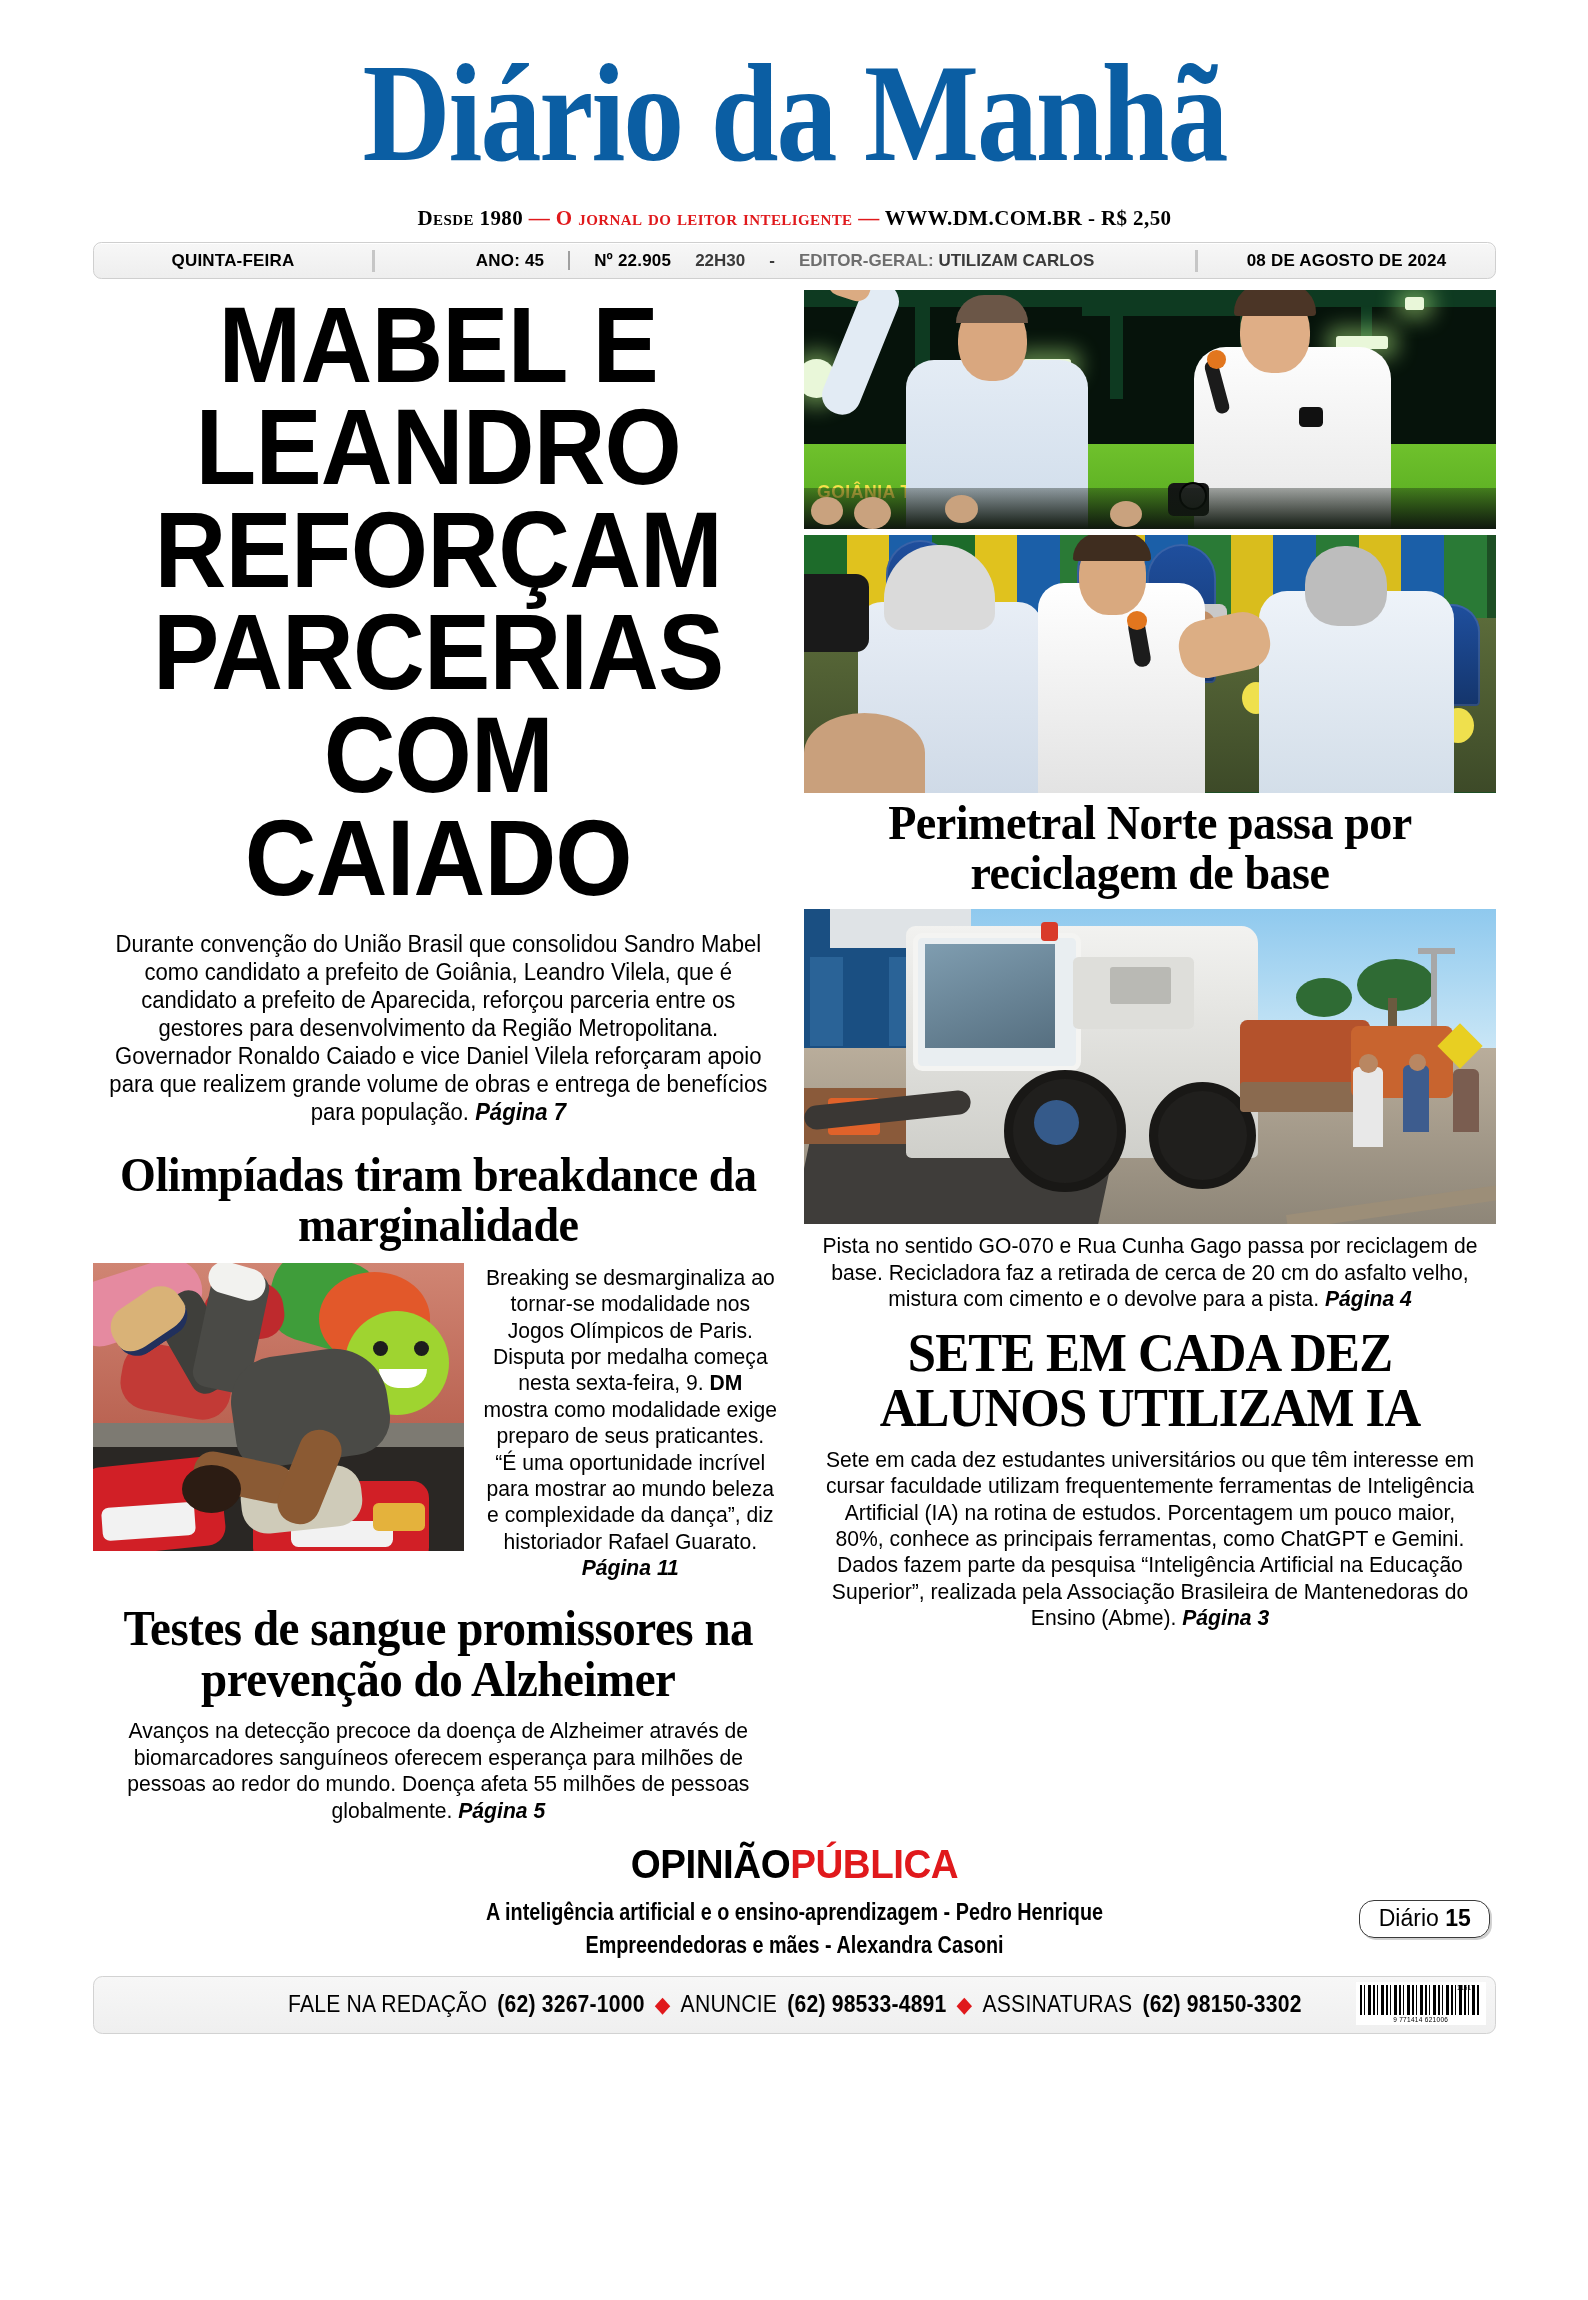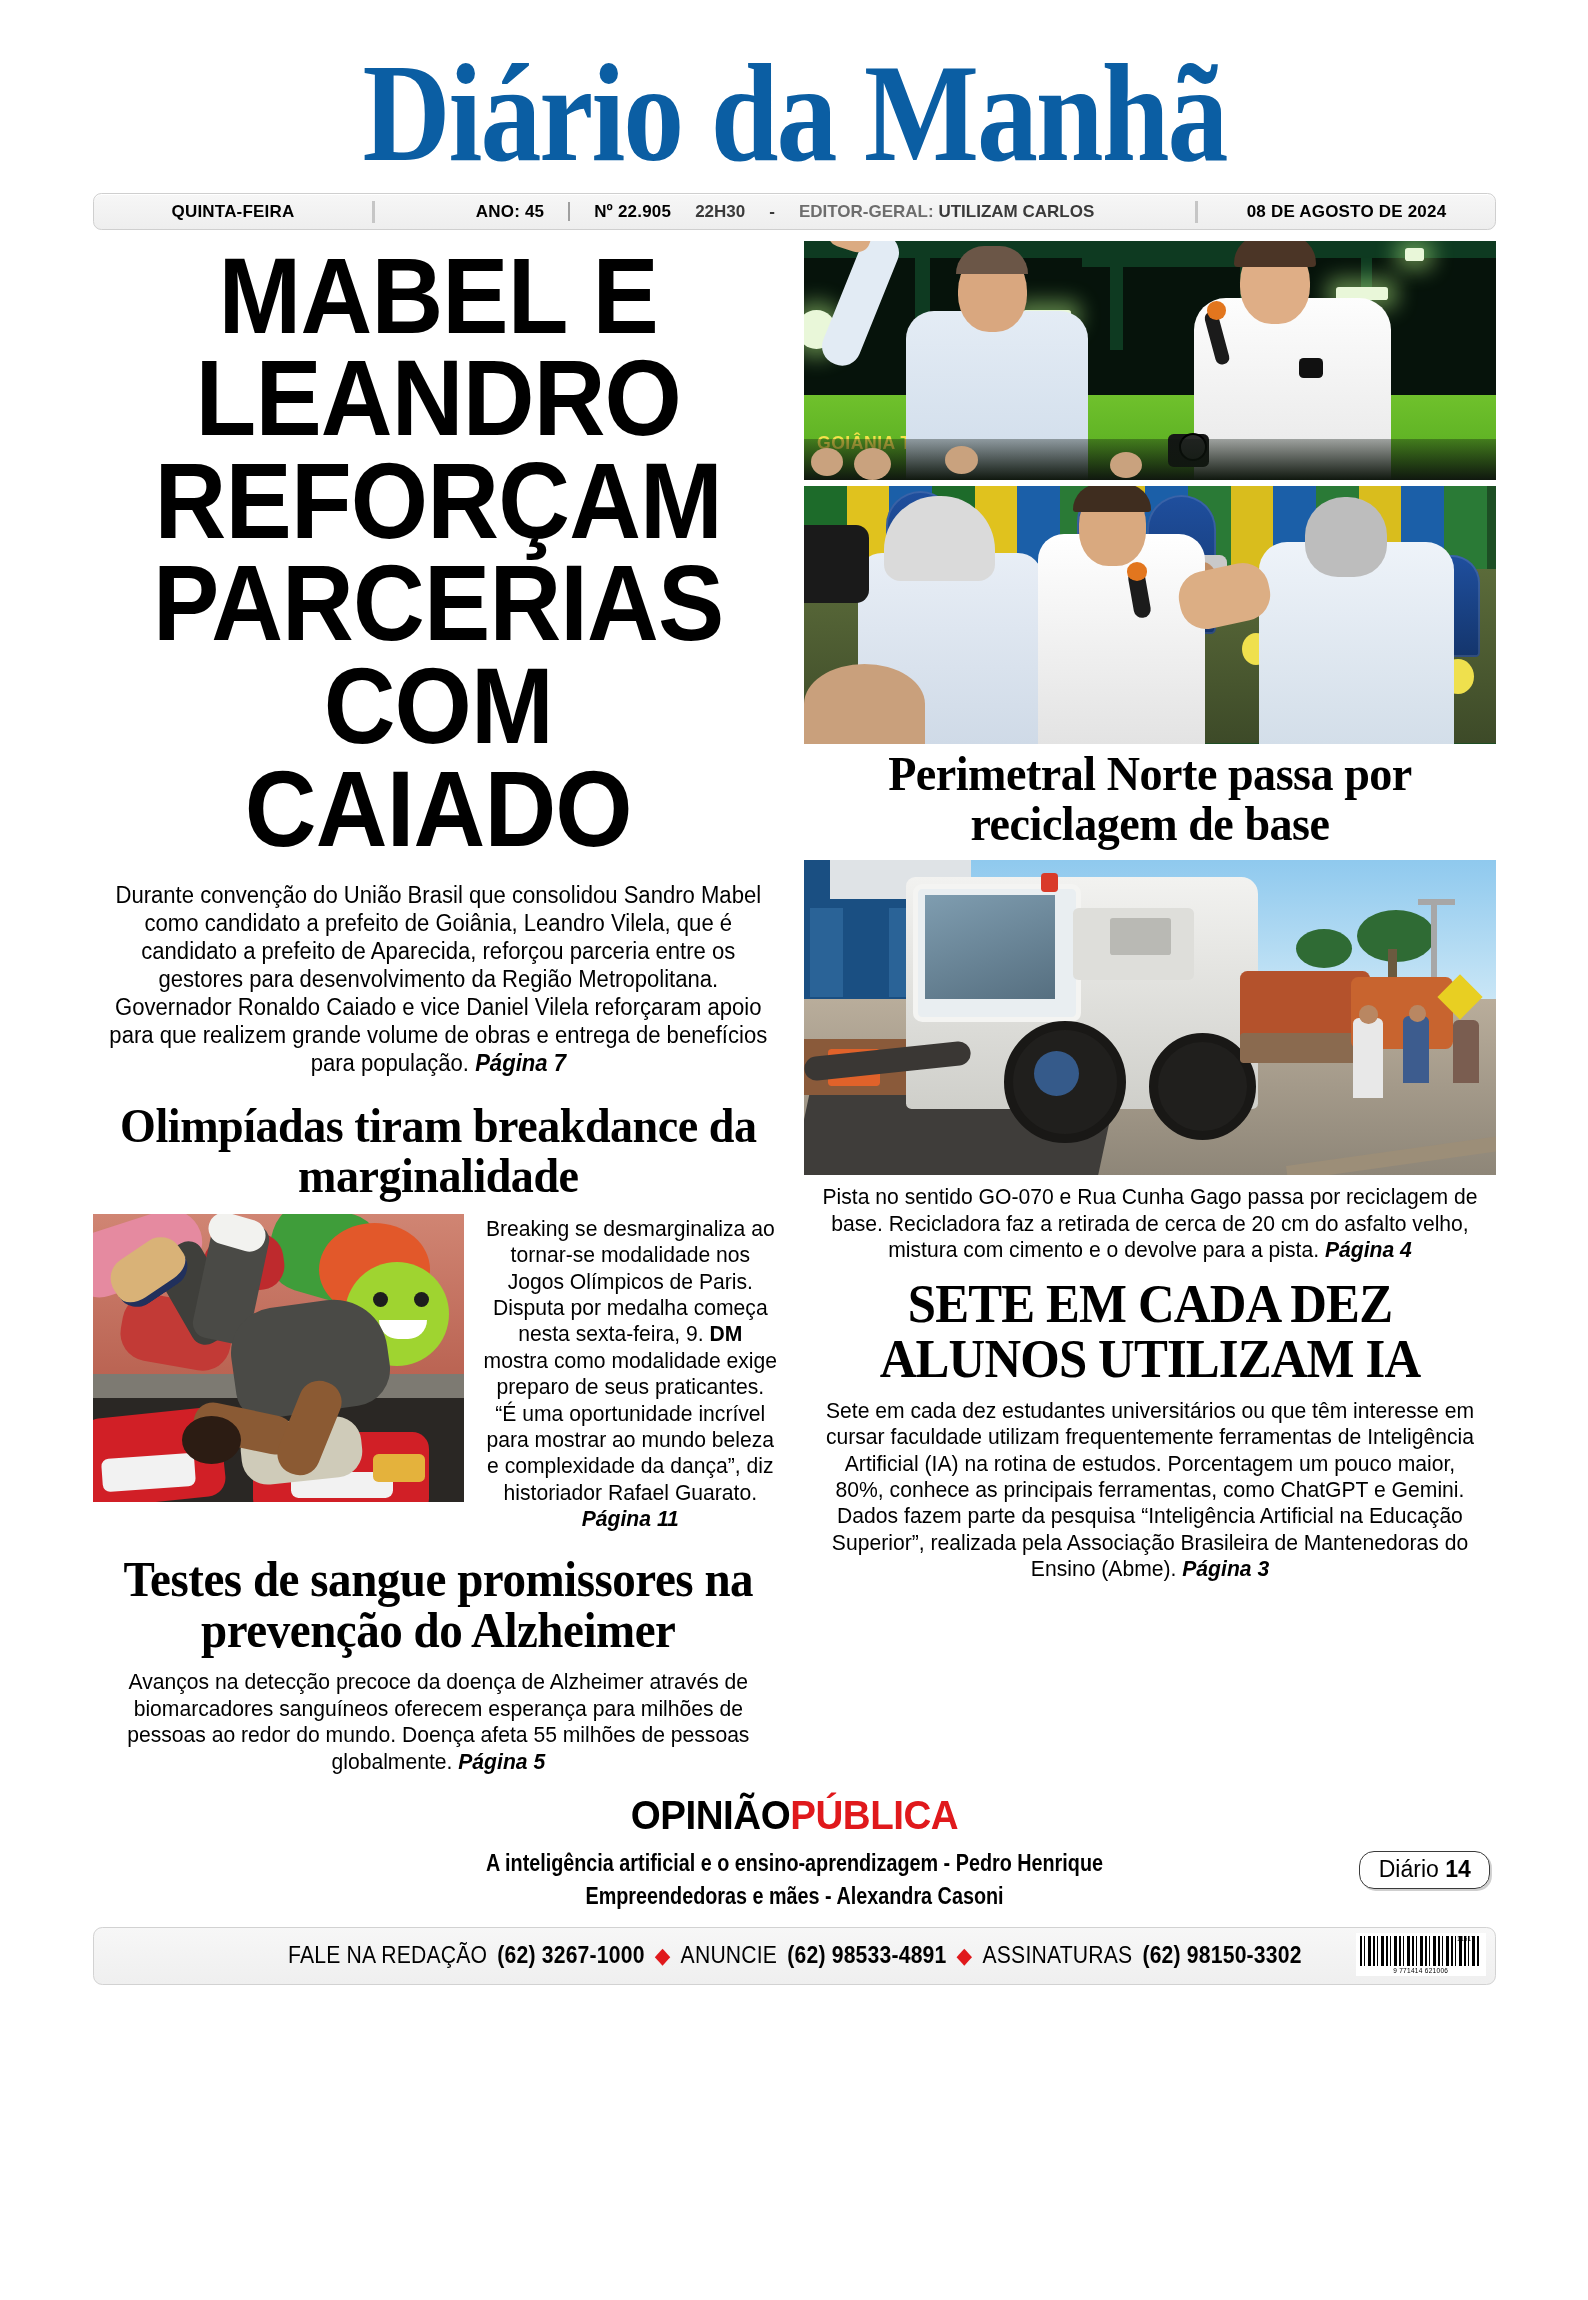--- a/index.html
+++ b/index.html
@@ -233,20 +233,27 @@
   .bcnum{font-family:"Liberation Sans",sans-serif;font-size:6.5px;letter-spacing:0.3px;margin-top:0.9px;}
   .bctop{position:absolute;right:11px;top:1.9px;font-family:"Liberation Sans",sans-serif;font-size:6.5px;}
 </style>
 </head>
 <body>
 
 <div class="page">
 
   <div class="masthead">
     <div class="logo">Diário da Manhã</div>
+    <div class="tagline">
+      <span>Desde 1980</span>
+      <span class="dash">—</span>
+      <span class="red">O jornal do leitor inteligente</span>
+      <span class="dash">—</span>
+      <span>WWW.DM.COM.BR - R$ 2,50</span>
+    </div>
   </div>
 
   <div class="infobar">
     <div class="cell ib-day">QUINTA-FEIRA</div>
     <div class="ib-sep"></div>
     <div class="ib-mid">
       <span>ANO: 45</span>
       <span class="ib-thin"></span>
       <span>Nº 22.905</span>
       <span class="ib-editor">22H30</span>
@@ -456,21 +463,21 @@
     <div class="op-title">
       <span>OPINIÃO</span><span class="red">PÚBLICA</span>
     </div>
     <div class="op-rule"></div>
     <div class="op-list">
       <div>A inteligência artificial e o ensino-aprendizagem - Pedro Henrique</div>
       <div>Empreendedoras e mães - Alexandra Casoni</div>
     </div>
     <div class="op-page">
       <span>Diário</span>
-      <b>14</b>
+      <b>15</b>
     </div>
   </div>
 
   <div class="footer">
     <div class="foot-txt">
       <span>FALE NA REDAÇÃO</span>
       <b>(62) 3267-1000</b>
       <span class="dia">◆</span>
       <span>ANUNCIE</span>
       <b>(62) 98533-4891</b>

